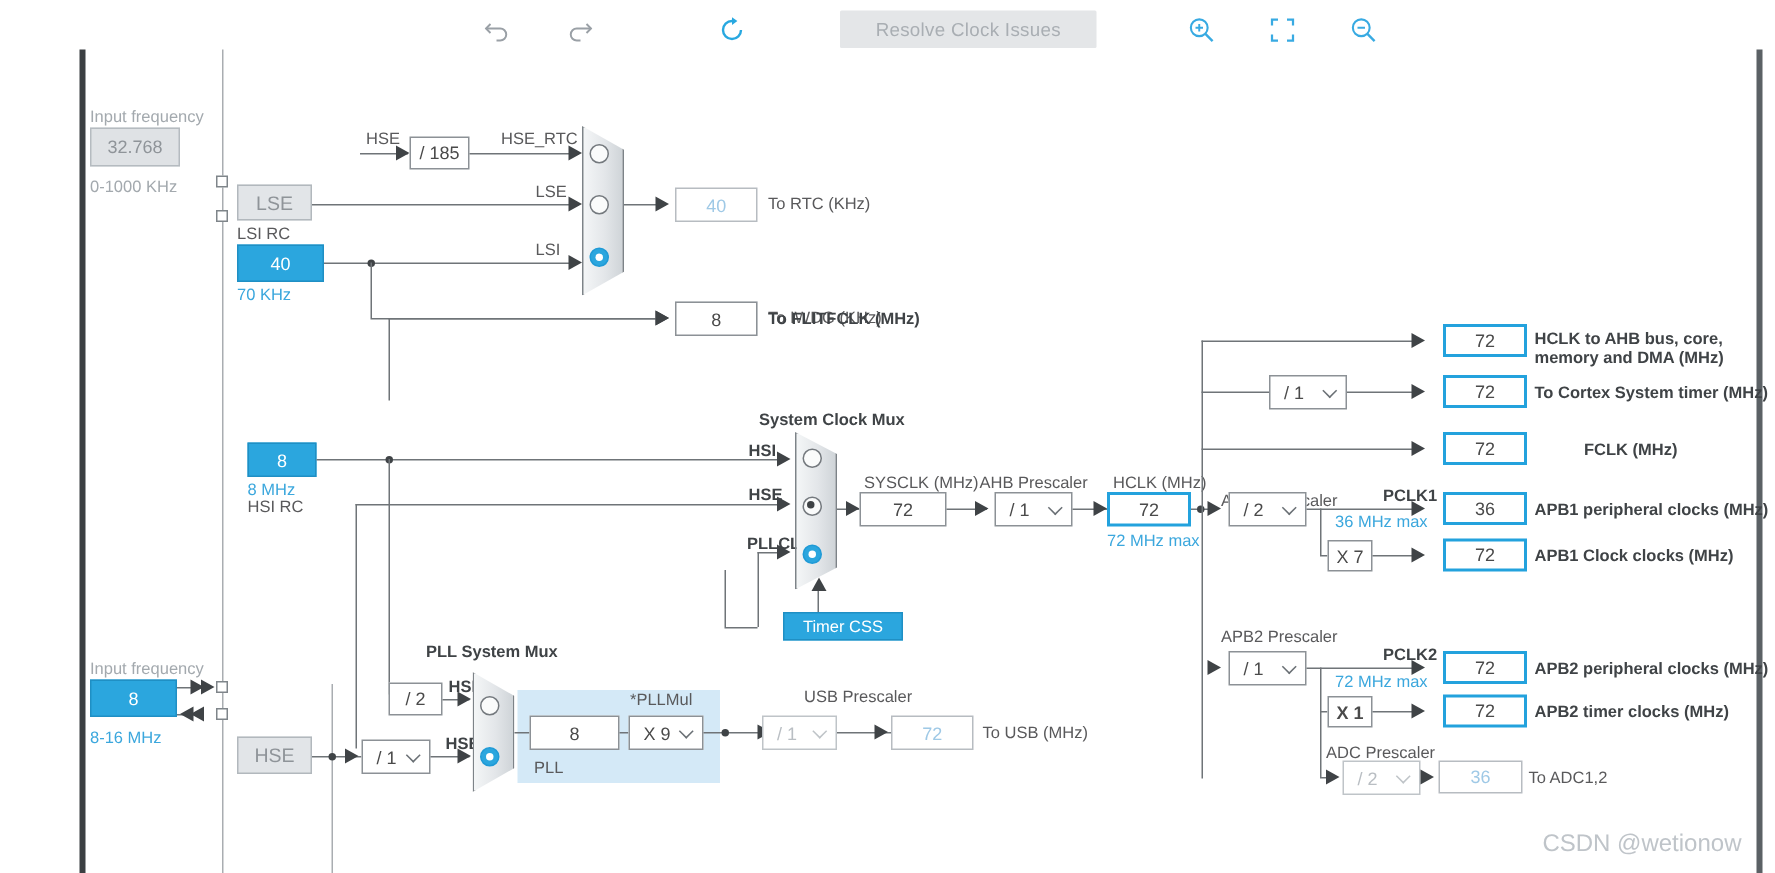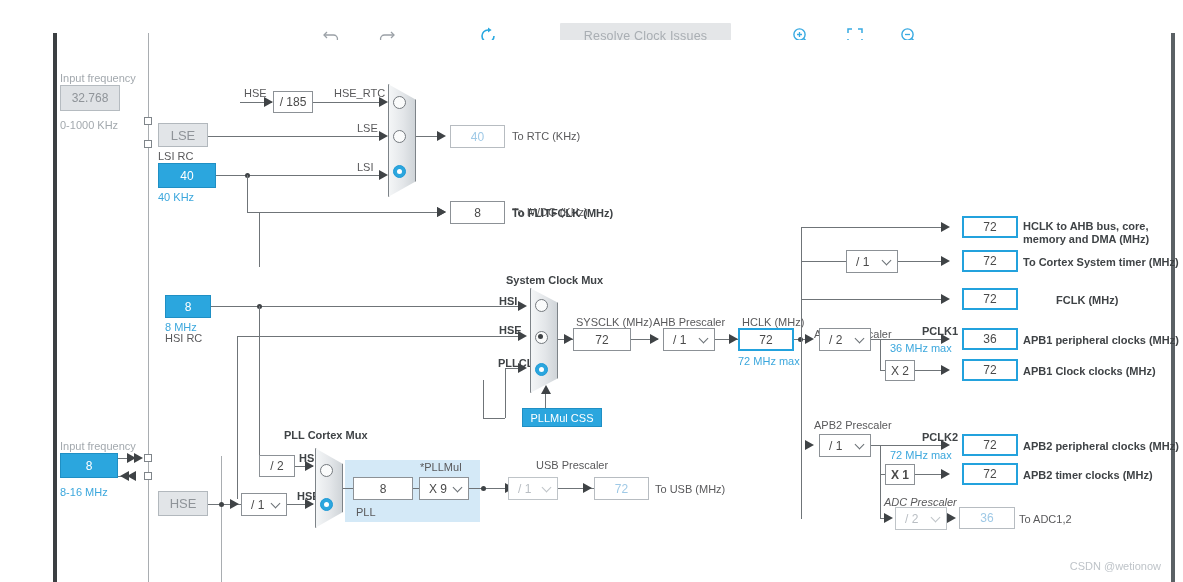--- a/index.html
+++ b/index.html
@@ -7,21 +7,21 @@
   body {
     width:1183px; height:582px;
     background:#ffffff;
     font-family:"Liberation Sans", sans-serif;
     overflow:hidden;
     position:relative;
     color:#5a5a5a;
   }
 
   
-  #toolbar { position:absolute; left:0; top:16px; width:1029px; height:40px; background:#ffffff; }
+  #toolbar { position:absolute; left:0; top:0; width:1029px; height:40px; background:#ffffff; }
   .tb-icon {
     position:absolute; top:8px; width:26px; height:24px;
     display:flex; align-items:center; justify-content:center;
     cursor:pointer;
   }
   .tb-icon svg { display:block; }
   #btn-resolve {
     position:absolute; left:560px; top:7px; width:171px; height:25px;
     background:#e4e6e8; border:none; border-radius:1px;
     color:#a9aeb3; font-size:12.5px; font-family:"Liberation Sans", sans-serif;
@@ -103,21 +103,21 @@
     content:""; position:absolute; left:50%; top:50%; width:5px; height:5px;
     margin:-2.5px 0 0 -2.5px; border-radius:50%; background:#ffffff;
   }
 
   
   #pll-panel { position:absolute; background:#d4e9f7; }
 
   
   .pin { position:absolute; width:8px; height:8px; background:#fff; border:1px solid #7f858a; }
 
-  #watermark { position:absolute; right:22px; bottom:10px; font-size:11px; color:#bfc4c9; }
+  #watermark { position:absolute; right:22px; bottom:10px; font-size:16px; color:#bfc4c9; }
 </style>
 </head>
 <body>
 
 <div id="toolbar">
   <div class="tb-icon" style="left:318px;">
     <svg width="17" height="15" viewBox="0 0 17 15">
       <path d="M4 3 L1 6 L4 9" fill="none" stroke="#9aa0a6" stroke-width="1.3"></path>
       <path d="M1.5 6 H10.5 A4 4 0 0 1 10.5 14 H8" fill="none" stroke="#9aa0a6" stroke-width="1.3"></path>
     </svg>
@@ -179,21 +179,21 @@
   <div class="lbl" style="left:334px; top:47px;">HSE_RTC</div>
   <div class="hline" style="left:313px; top:62px; width:73px;"></div>
   <div class="arrow" style="left:379px; top:57px;"></div>
 
   <div class="lbl" style="left:357px; top:82px;">LSE</div>
   <div class="hline" style="left:208px; top:96px; width:178px;"></div>
   <div class="arrow" style="left:379px; top:91px;"></div>
 
   <div class="lbl" style="left:158px; top:110px;">LSI RC</div>
   <div class="box filled" style="left:158px; top:123px; width:58px; height:25px;">40</div>
-  <div class="lbl blue" style="left:158px; top:151px;">40 KHz</div>
+  <div class="lbl blue" style="left:158px; top:151px;">70 KHz</div>
 
   <div class="lbl" style="left:357px; top:121px;">LSI</div>
   <div class="hline" style="left:216px; top:135px; width:170px;"></div>
   <div class="arrow" style="left:379px; top:130px;"></div>
   <div class="dot" style="left:245px; top:133px;"></div>
   <div class="vline" style="left:247px; top:135px; height:37px;"></div>
   <div class="hline" style="left:247px; top:172px; width:197px;"></div>
   <div class="arrow" style="left:437px; top:167px;"></div>
 
   <div class="mux m3" style="left:388px; top:44px; width:28px; height:113px;">
@@ -243,21 +243,21 @@
   <div class="arrow" style="left:518px; top:291px;"></div>
   <div class="dot" style="left:538px; top:294px;"></div>
   <div class="vline" style="left:237px; top:296px; height:163px;"></div>
 
   <div class="vline" style="left:505px; top:328px; height:50px;"></div>
   <div class="hline" style="left:505px; top:328px; width:19px;"></div>
   <div class="arrow" style="left:518px; top:323px;"></div>
   <div class="hline" style="left:483px; top:378px; width:22px;"></div>
   <div class="vline" style="left:483px; top:340px; height:38px;"></div>
 
-  <div class="box filled" style="left:522px; top:368px; width:80px; height:19px; font-size:11px;">PLLMul CSS</div>
+  <div class="box filled" style="left:522px; top:368px; width:80px; height:19px; font-size:11px;">Timer CSS</div>
   <div class="vline" style="left:545px; top:352px; height:16px;"></div>
   <div class="arrow up" style="left:541px; top:345px;"></div>
 
   <div class="hline" style="left:558px; top:299px; width:15px;"></div>
   <div class="arrow" style="left:564px; top:294px;"></div>
   <div class="lbl" style="left:576px; top:276px;">SYSCLK (MHz)</div>
   <div class="box" style="left:573px; top:288px; width:58px; height:23px;">72</div>
 
   <div class="hline" style="left:631px; top:299px; width:27px;"></div>
   <div class="arrow" style="left:650px; top:294px;"></div>
@@ -306,21 +306,21 @@
   </div>
   <div class="lbl bold" style="left:922px; top:285px;">PCLK1</div>
   <div class="lbl blue" style="left:890px; top:302px;">36 MHz max</div>
   <div class="hline" style="left:871px; top:299px; width:77px;"></div>
   <div class="arrow" style="left:941px; top:294px;"></div>
   <div class="box active" style="left:962px; top:288px; width:56px; height:22px;">36</div>
   <div class="lbl bold" style="left:1023px; top:294px;">APB1 peripheral clocks (MHz)</div>
 
   <div class="vline" style="left:880px; top:299px; height:31px;"></div>
   <div class="hline" style="left:880px; top:330px; width:5px;"></div>
-  <div class="mult" style="left:885px; top:320px; width:30px; height:21px;">X 2</div>
+  <div class="mult" style="left:885px; top:320px; width:30px; height:21px;">X 7</div>
   <div class="hline" style="left:915px; top:330px; width:33px;"></div>
   <div class="arrow" style="left:941px; top:325px;"></div>
   <div class="box active" style="left:962px; top:319px; width:56px; height:22px;">72</div>
   <div class="lbl bold" style="left:1023px; top:325px;">APB1 Clock clocks (MHz)</div>
 
   <div class="lbl" style="left:814px; top:379px;">APB2 Prescaler</div>
   <div class="arrow" style="left:805px; top:400px;"></div>
   <div class="sel" style="left:819px; top:394px; width:52px; height:23px;">
     <span>/ 1</span>
     <span class="chev"></span>
@@ -333,21 +333,21 @@
   <div class="lbl bold" style="left:1023px; top:400px;">APB2 peripheral clocks (MHz)</div>
 
   <div class="vline" style="left:880px; top:405px; height:73px;"></div>
   <div class="hline" style="left:880px; top:434px; width:5px;"></div>
   <div class="mult" style="left:885px; top:424px; width:30px; height:21px;font-weight:bold;">X 1</div>
   <div class="hline" style="left:915px; top:434px; width:33px;"></div>
   <div class="arrow" style="left:941px; top:429px;"></div>
   <div class="box active" style="left:962px; top:423px; width:56px; height:22px;">72</div>
   <div class="lbl bold" style="left:1023px; top:429px;">APB2 timer clocks (MHz)</div>
 
-  <div class="lbl" style="left:884px; top:456px;font-style:italic;">ADC Prescaler</div>
+  <div class="lbl" style="left:884px; top:456px;">ADC Prescaler</div>
   <div class="hline" style="left:880px; top:478px; width:8px;"></div>
   <div class="arrow" style="left:884px; top:473px;"></div>
   <div class="sel disabled" style="left:895px; top:467px; width:52px; height:23px;">
     <span>/ 2</span>
     <span class="chev"></span>
   </div>
   <div class="arrow" style="left:947px; top:473px;"></div>
   <div class="box disabled" style="left:959px; top:467px; width:56px; height:22px;">36</div>
   <div class="lbl" style="left:1019px; top:473px;">To ADC1,2</div>
 
@@ -375,21 +375,21 @@
     <span class="chev"></span>
   </div>
 
   <div class="hline" style="left:287px; top:464px; width:26px;"></div>
   <div class="arrow" style="left:305px; top:459px;"></div>
 
   <div class="box" style="left:259px; top:415px; width:36px; height:22px;">/ 2</div>
   <div class="hline" style="left:295px; top:426px; width:18px;"></div>
   <div class="arrow" style="left:305px; top:421px;"></div>
 
-  <div class="lbl bold" style="left:284px; top:389px;">PLL Cortex Mux</div>
+  <div class="lbl bold" style="left:284px; top:389px;">PLL System Mux</div>
   <div class="lbl bold" style="left:299px; top:412px;">HSI</div>
   <div class="lbl bold" style="left:297px; top:450px;">HSE</div>
 
   <div class="mux m2" style="left:315px; top:408px; width:28px; height:80px;">
     <div class="body"></div>
     <div class="radio" style="left:5px; top:16px;"></div>
     <div class="radio on" style="left:5px; top:50px;"></div>
   </div>
 
   <div id="pll-panel" style="left:345px; top:420px; width:135px; height:62px;"></div>

